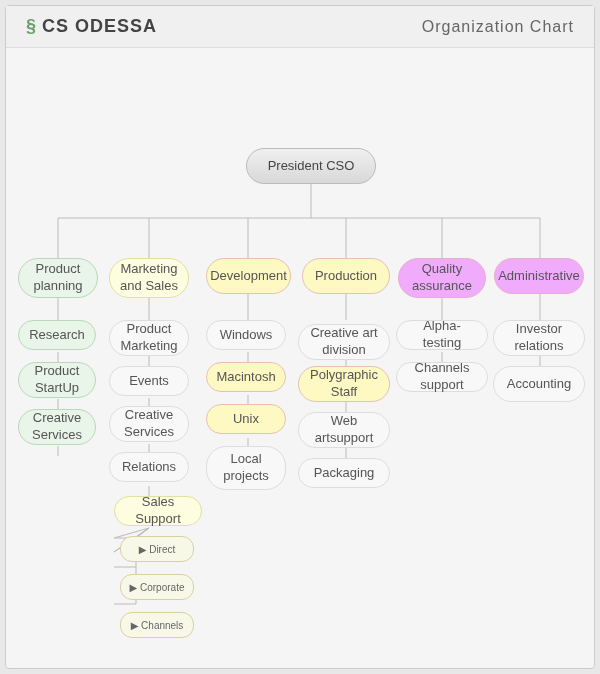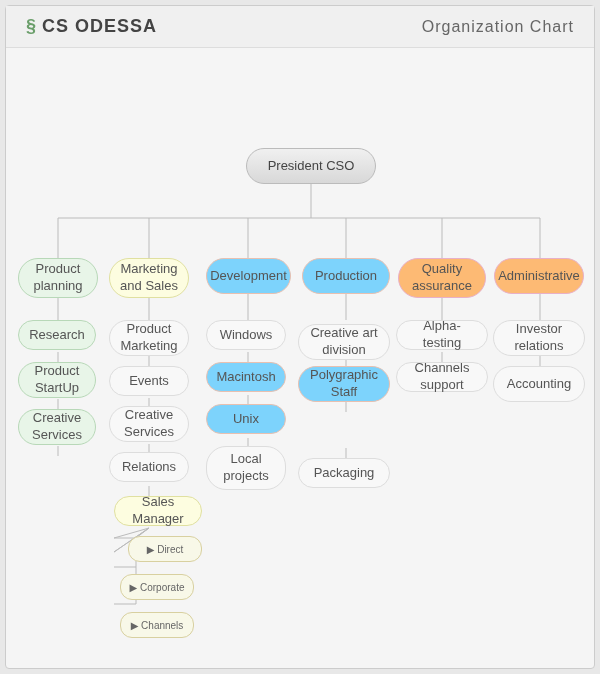--- a/index.html
+++ b/index.html
@@ -79,26 +79,26 @@
       background: #e8f5e8;
       border: 1px solid #b8d8b8;
       color: #555;
     }
     .node-yellow {
       background: #fdfde0;
       border: 1px solid #e0e0a0;
       color: #555;
     }
     .node-salmon {
-      background: #7dd3fc;
+      background: #fef9c3;
       border: 1px solid #e8c0b0;
       color: #555;
     }
     .node-pink {
-      background: #fdba74;
+      background: #f0abfc;
       border: 1px solid #e8b0c8;
       color: #555;
     }
     .node-light {
       background: #f8f8f8;
       border: 1px solid #ddd;
       color: #555;
     }
     
     .lines-svg {
@@ -219,23 +219,23 @@
     <div class="node node-light" style="left:103px; top:318px; width:80px; height:30px;">
       <span>Events</span>
     </div>
     <div class="node node-light" style="left:103px; top:358px; width:80px; height:36px;">
       <span>Creative<br>Services</span>
     </div>
     <div class="node node-light" style="left:103px; top:404px; width:80px; height:30px;">
       <span>Relations</span>
     </div>
     <div class="node node-yellow" style="left:108px; top:448px; width:88px; height:30px;">
-      <span>Sales Manager</span>
-    </div>
-    <div class="node node-arrow" style="left:122px; top:488px; width:74px; height:26px;">
+      <span>Sales Support</span>
+    </div>
+    <div class="node node-arrow" style="left:114px; top:488px; width:74px; height:26px;">
       <span>▶ Direct</span>
     </div>
     <div class="node node-arrow" style="left:114px; top:526px; width:74px; height:26px;">
       <span>▶ Corporate</span>
     </div>
     <div class="node node-arrow" style="left:114px; top:564px; width:74px; height:26px;">
       <span>▶ Channels</span>
     </div>
 
     <div class="node node-light" style="left:200px; top:272px; width:80px; height:30px;">
@@ -250,20 +250,23 @@
     <div class="node node-light" style="left:200px; top:398px; width:80px; height:44px;">
       <span>Local<br>projects</span>
     </div>
 
     <div class="node node-light" style="left:292px; top:276px; width:92px; height:36px;">
       <span>Creative art<br>division</span>
     </div>
     <div class="node node-salmon" style="left:292px; top:318px; width:92px; height:36px;">
       <span>Polygraphic<br>Staff</span>
     </div>
+    <div class="node node-light" style="left:292px; top:364px; width:92px; height:36px;">
+      <span>Web<br>artsupport</span>
+    </div>
     <div class="node node-light" style="left:292px; top:410px; width:92px; height:30px;">
       <span>Packaging</span>
     </div>
 
     <div class="node node-light" style="left:390px; top:272px; width:92px; height:30px;">
       <span>Alpha-testing</span>
     </div>
     <div class="node node-light" style="left:390px; top:314px; width:92px; height:30px;">
       <span>Channels support</span>
     </div>

